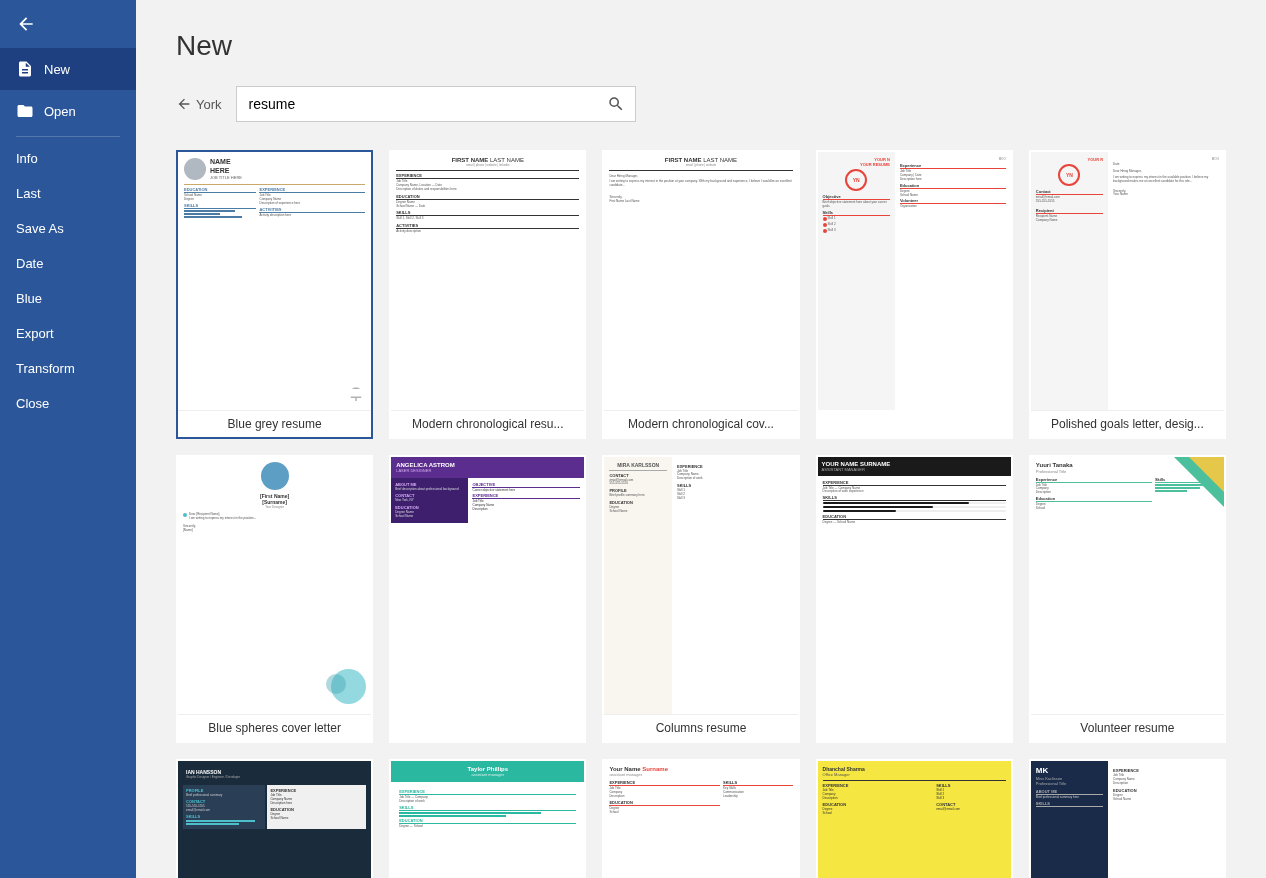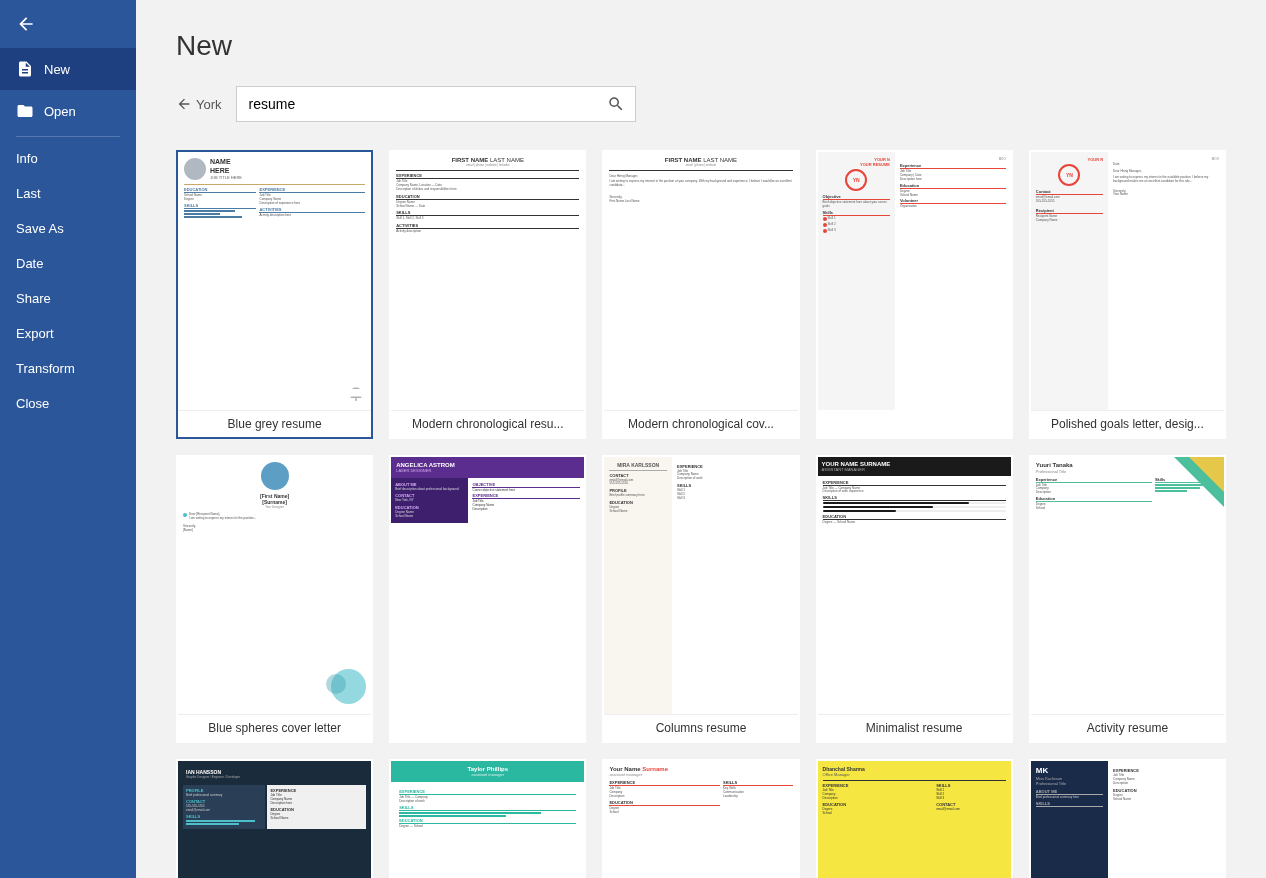--- a/index.html
+++ b/index.html
@@ -316,21 +316,21 @@
   <div class="sidebar-text-item">
     <span>Last</span>
   </div>
   <div class="sidebar-text-item">
     <span>Save As</span>
   </div>
   <div class="sidebar-text-item">
     <span>Date</span>
   </div>
   <div class="sidebar-text-item">
-    <span>Share</span>
+    <span>Blue</span>
   </div>
   <div class="sidebar-text-item">
     <span>Export</span>
   </div>
   <div class="sidebar-text-item">
     <span>Transform</span>
   </div>
   <div class="sidebar-text-item">
     <span>Close</span>
   </div>
@@ -572,21 +572,20 @@
           <div class="min-bar-wrap">
               <div class="min-bar" style="width:60%"></div>
             </div>
           <div class="min-bar-wrap">
               <div class="min-bar" style="width:40%"></div>
             </div>
           <div class="min-section">Education</div>
           <div class="min-text">Degree — School Name</div>
         </div>
       </div>
-      <div class="template-label">Minimalist resume</div>
     </div>
 
     <div class="template-card">
       <div class="template-thumb">
         <div class="thumb-content geo" style="height:100%">
           <div class="geo-tri1"></div>
           <div class="geo-tri2"></div>
           <div class="geo-name">Yuuri Tanaka</div>
           <div class="geo-title">Professional Title</div>
           <div class="geo-body">
@@ -598,21 +597,21 @@
             </div>
             <div style="width:35%">
               <div class="geo-section">Skills</div>
               <div class="geo-bar" style="width:90%"></div>
               <div class="geo-bar" style="width:70%"></div>
               <div class="geo-bar" style="width:50%"></div>
             </div>
           </div>
         </div>
       </div>
-      <div class="template-label">Activity resume</div>
+      <div class="template-label">Volunteer resume</div>
     </div>
 
     <div class="template-card">
       <div class="template-thumb">
         <div class="thumb-content cb" style="height:100%">
           <div class="cb-header">
             <div class="cb-name">IAN HANSSON</div>
             <div class="cb-title">Graphic Designer / Engineer / Developer</div>
           </div>
           <div class="cb-body" style="flex:1">

